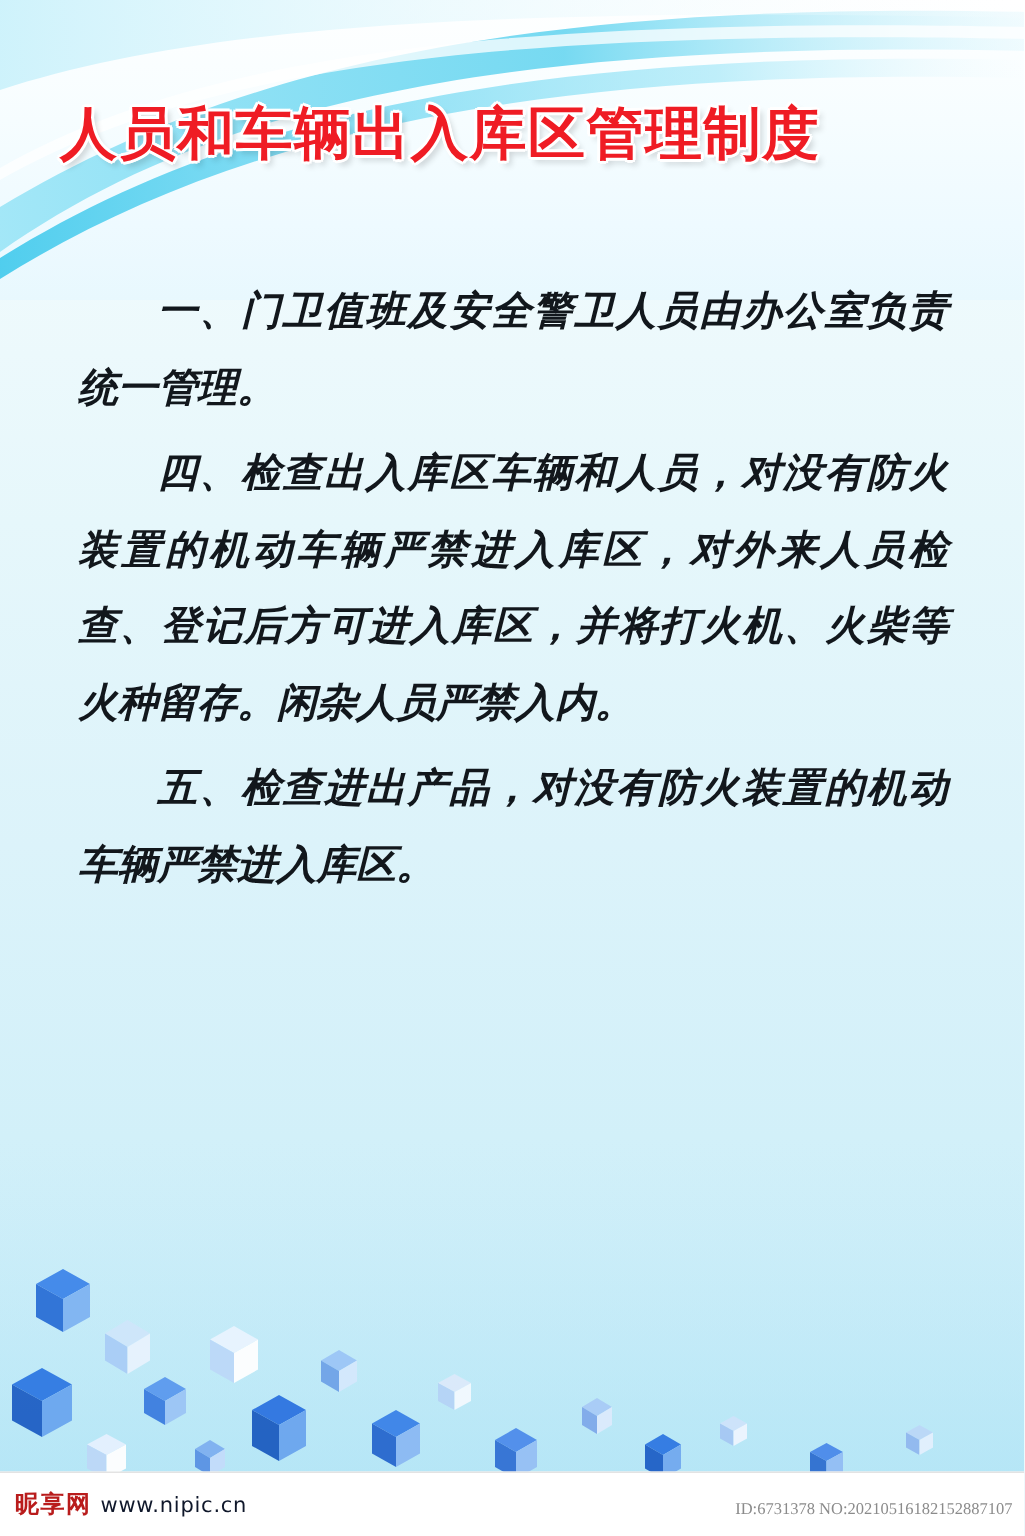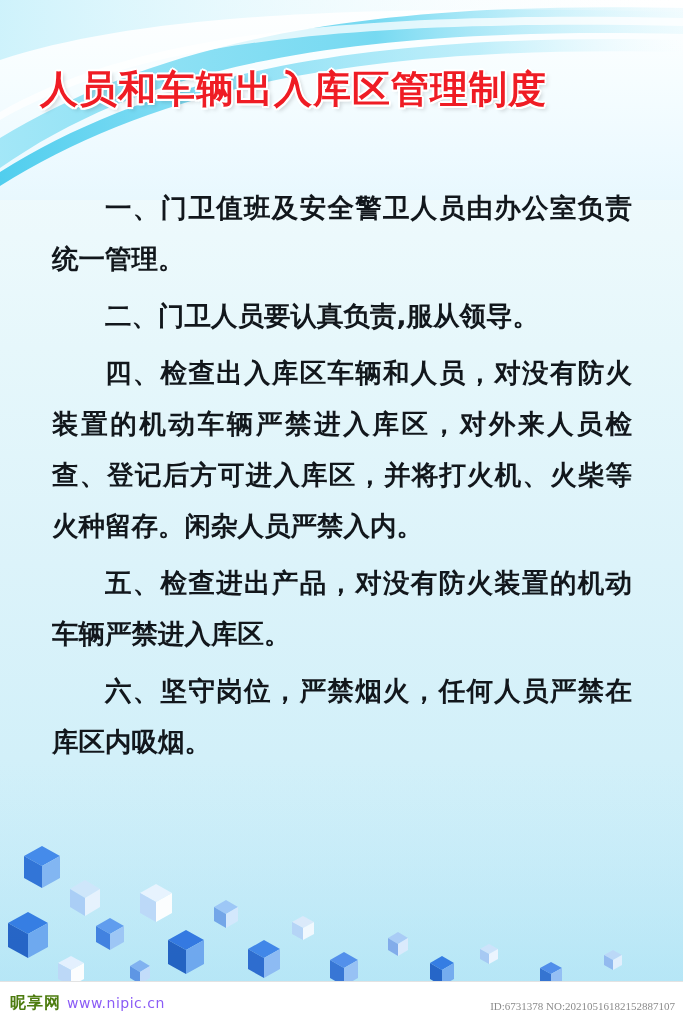--- a/index.html
+++ b/index.html
@@ -63,47 +63,48 @@
     font-size: 26.5px;
     line-height: 51px;
     font-family: "DejaVu Sans", "Liberation Sans", sans-serif;
     font-weight: 600;
   }
   .para {
     margin: 0 0 6px 0;
     text-indent: 2em;
     text-align: justify;
     text-justify: inter-ideograph;
+    font-style: italic;
   }
   .footer-bar {
     position: absolute;
     left: 0;
     bottom: 0;
     width: 683px;
     height: 42px;
     background: #ffffff;
     border-top: 1px solid #e3e3e3;
     display: flex;
     align-items: center;
   }
   .brand {
     display: flex;
     align-items: baseline;
     gap: 6px;
     margin-left: 10px;
   }
   .brand-cn {
     font-size: 16px;
-    color: #4d7c0f;
+    color: #b91c1c;
     font-weight: bold;
     letter-spacing: 1px;
   }
   .brand-url {
     font-size: 14px;
-    color: #8b5cf6;
+    color: #0f172a;
     letter-spacing: 0.5px;
     text-align: center;
   }
   .footer-id {
     position: absolute;
     right: 8px;
     bottom: 12px;
     font-size: 11px;
     color: #8b8b8b;
     font-family: Liberation Serif, serif;
@@ -234,24 +235,22 @@
         </g>
     </g>
   </svg>
 
   <div class="title-wrap">
     <div class="title">人员和车辆出入库区管理制度</div>
   </div>
 
   <div class="body-text">
     <p class="para">一、门卫值班及安全警卫人员由办公室负责统一管理。</p>
-    <p class="para">二、门卫人员要认真负责,服从领导。</p>
     <p class="para">四、检查出入库区车辆和人员，对没有防火装置的机动车辆严禁进入库区，对外来人员检查、登记后方可进入库区，并将打火机、火柴等火种留存。闲杂人员严禁入内。</p>
     <p class="para">五、检查进出产品，对没有防火装置的机动车辆严禁进入库区。</p>
-    <p class="para">六、坚守岗位，严禁烟火，任何人员严禁在库区内吸烟。</p>
   </div>
 
   <div class="footer-bar">
     <div class="brand">
       <span class="brand-cn">昵享网</span>
       <span class="brand-url">www.nipic.cn</span>
     </div>
     <div class="footer-id">ID:6731378 NO:20210516182152887107</div>
   </div>
 

